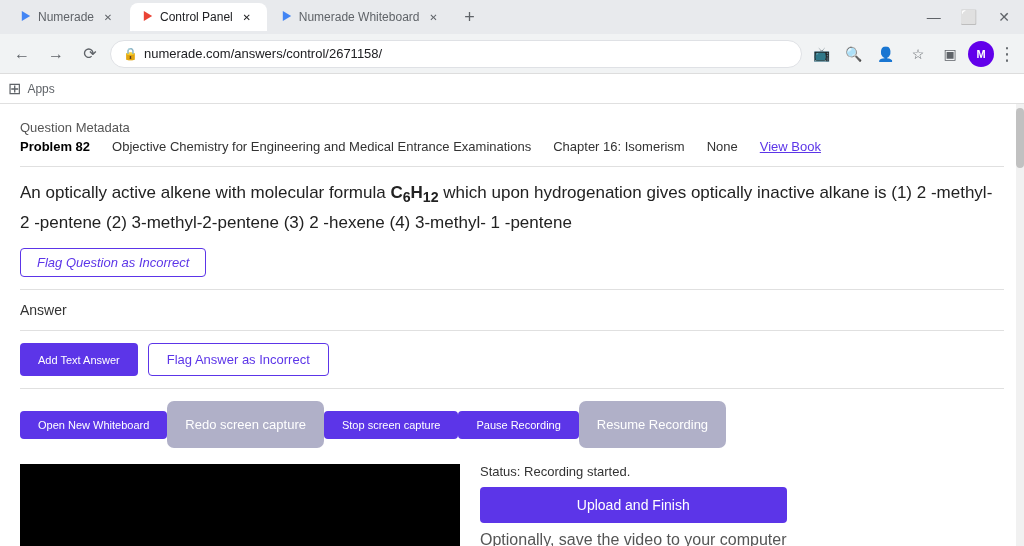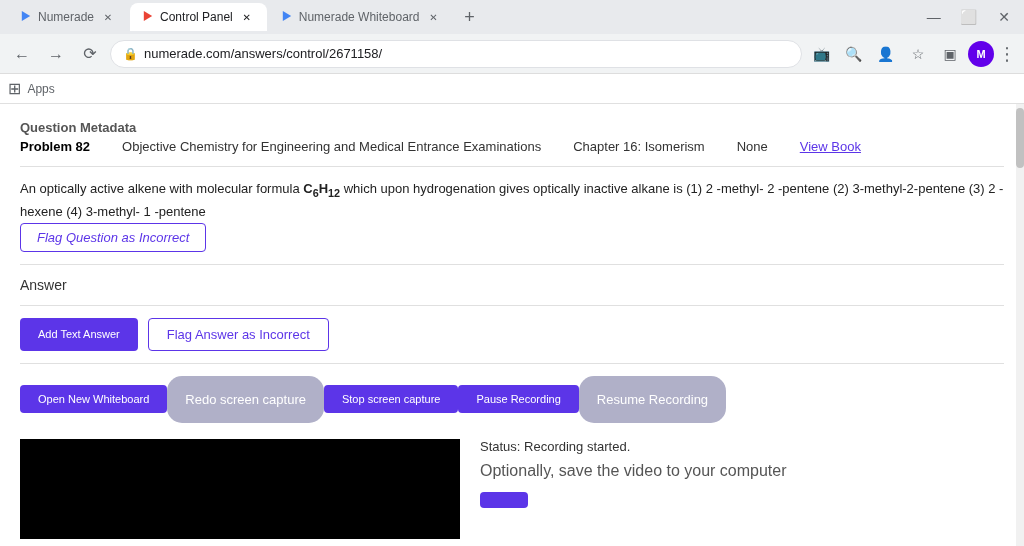--- a/index.html
+++ b/index.html
@@ -141,48 +141,49 @@
       position: relative;
     }
 
     
     .page-content::-webkit-scrollbar { width: 8px; }
     .page-content::-webkit-scrollbar-track { background: #f1f1f1; }
     .page-content::-webkit-scrollbar-thumb { background: #c1c1c1; border-radius: 4px; }
 
     .section-title {
       font-size: 13px;
-      font-weight: 700;
+      font-weight: 400;
       color: #555;
       margin-bottom: 4px;
     }
     .problem-row {
       display: flex;
       align-items: center;
-      gap: 32px;
+      gap: 22px;
       margin-bottom: 4px;
       flex-wrap: wrap;
     }
     .problem-num {
       font-weight: bold;
       font-size: 13px;
     }
     .problem-meta-item {
       font-size: 13px;
       color: #333;
     }
     .divider {
       border: none;
       border-top: 1px solid #e0e0e0;
       margin: 12px 0;
     }
     .question-text {
-      font-size: 13px;
+      font-size: 17px;
       color: #222;
       line-height: 1.6;
+      margin-bottom: 12px;
     }
     .flag-btn {
       border: 1.5px solid #5c35e8;
       background: #fff;
       color: #5c35e8;
       padding: 6px 16px;
       border-radius: 4px;
       cursor: pointer;
       font-size: 13px;
       font-style: italic;
@@ -221,21 +222,21 @@
       cursor: pointer;
       font-size: 13px;
       white-space: nowrap;
     }
 
     .btn-disabled {
       background: #b0b0c8;
       color: #fff;
       border: none;
       padding: 16px 18px;
-      border-radius: 15px;
+      border-radius: 7px;
       cursor: not-allowed;
       font-size: 13px;
       white-space: nowrap;
     }
 
     .recording-row {
       display: flex;
       margin-bottom: 16px;
       flex-wrap: wrap;
       align-items: center;
@@ -415,19 +416,20 @@
       <button class="btn-primary">Stop screen capture</button>
       <button class="btn-primary">Pause Recording</button>
       <button class="btn-disabled">Resume Recording</button>
     </div>
 
     
     <div class="content-bottom">
       <div class="video-preview"></div>
       <div class="upload-panel">
         <span class="status-text">Status: Recording started.</span>
+        <button class="upload-btn">Upload and Finish</button>
         <span class="optional-text">Optionally, save the video to your computer</span>
         <button class="save-btn" style="margin-top:4px;"></button>
       </div>
     </div>
 
   </div>
 </div>
 
 </body></html>

